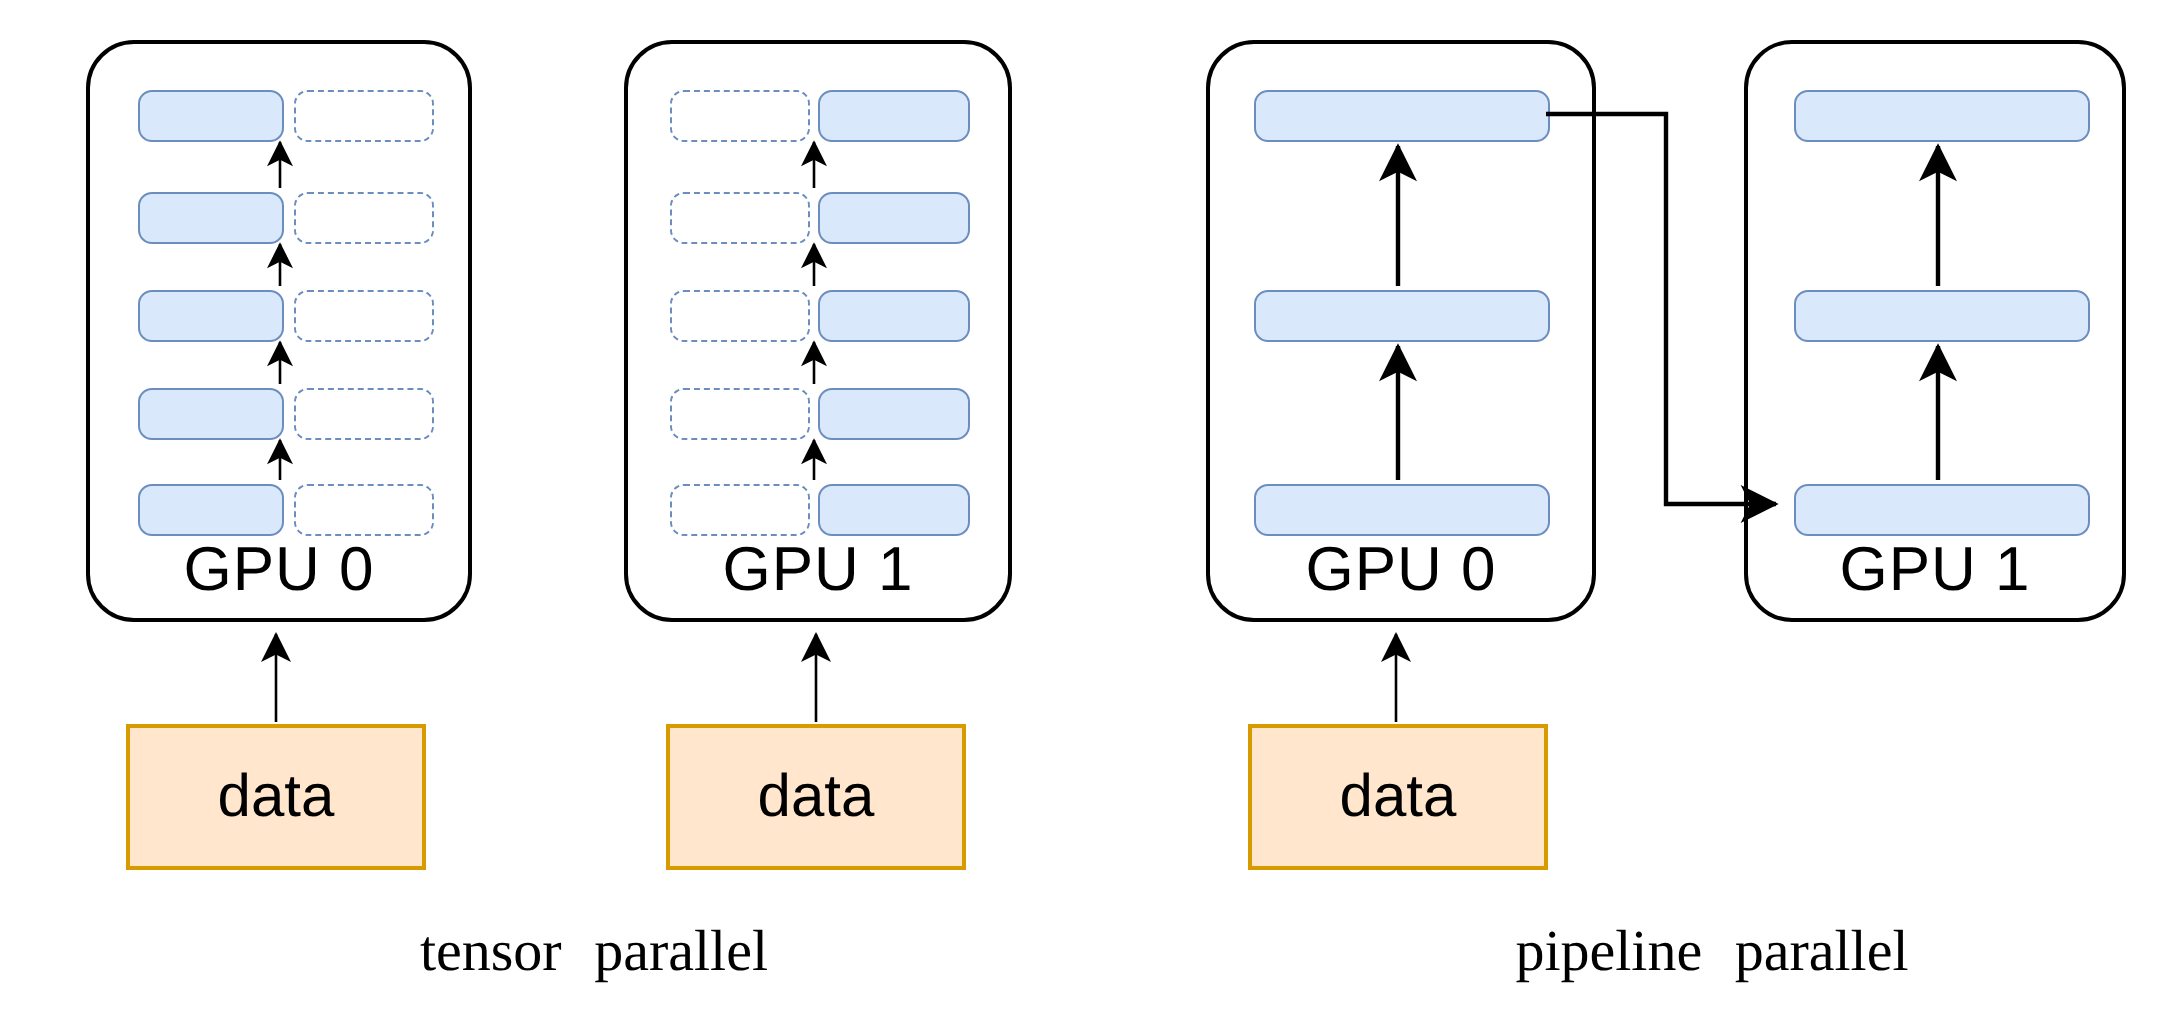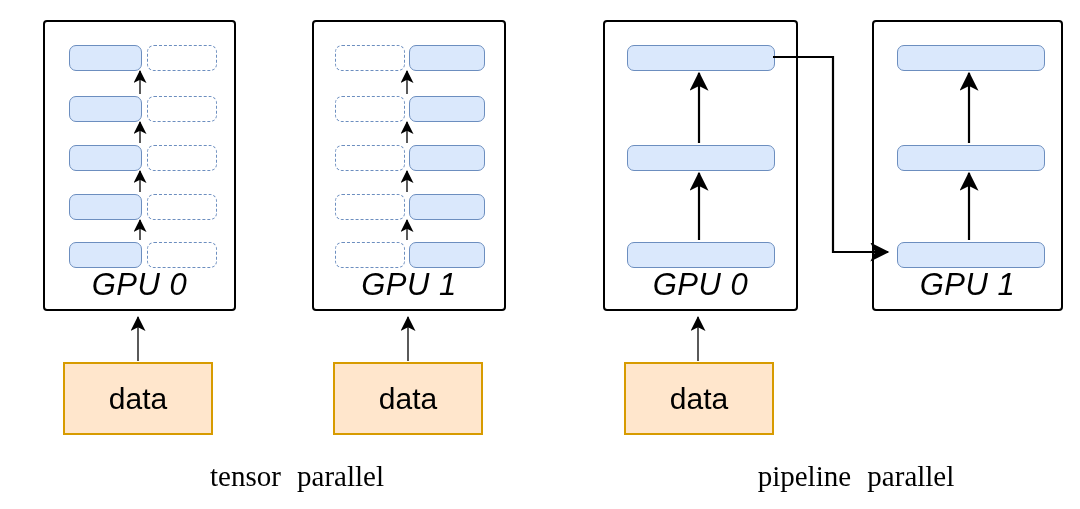--- a/index.html
+++ b/index.html
@@ -5,21 +5,21 @@
   html,body{margin:0;padding:0;background:#ffffff;}
   #canvas{
     position:relative;width:1080px;height:509px;
     background:var(--background,#ffffff);
     font-family:"Liberation Sans",sans-serif;
     overflow:hidden;
   }
   .gpu-box{
     position:absolute;box-sizing:border-box;
     border:2.5px solid var(--outline,#000);
-    border-radius:4px;background:transparent;font-style:italic;
+    border-radius:24px;background:transparent;
   }
   .shard,.layer{
     position:absolute;box-sizing:border-box;border-radius:7px;
   }
   .shard.solid,.layer{
     background:var(--layer-fill,#dae8fc);
     border:1.4px solid var(--layer-border,#6c8ebf);
   }
   .shard.dashed{
     background:transparent;

